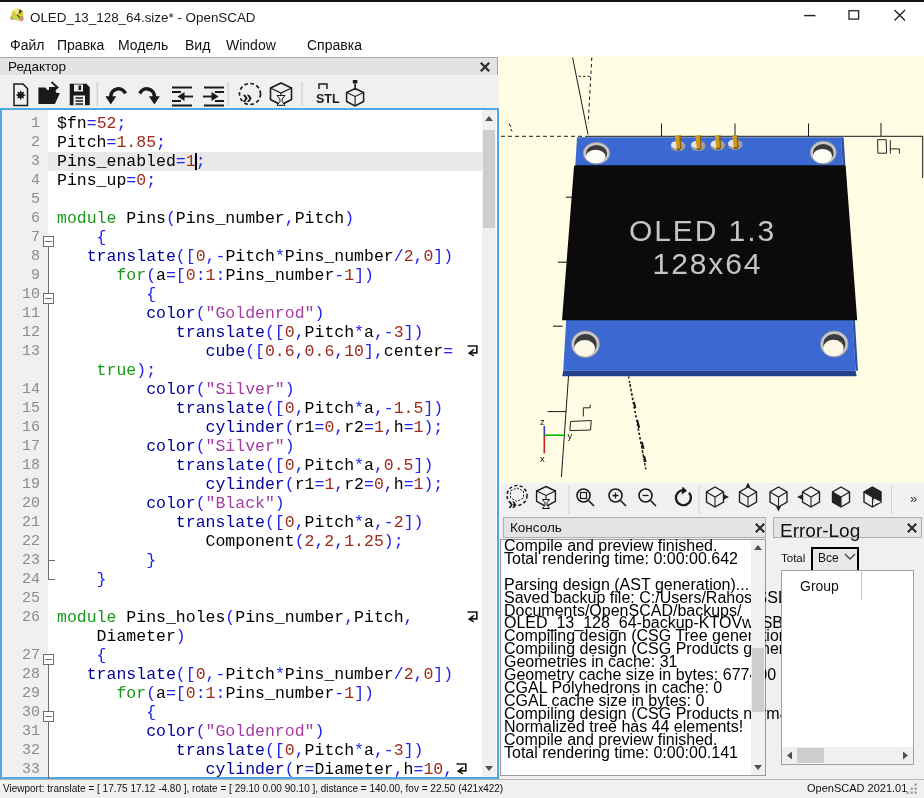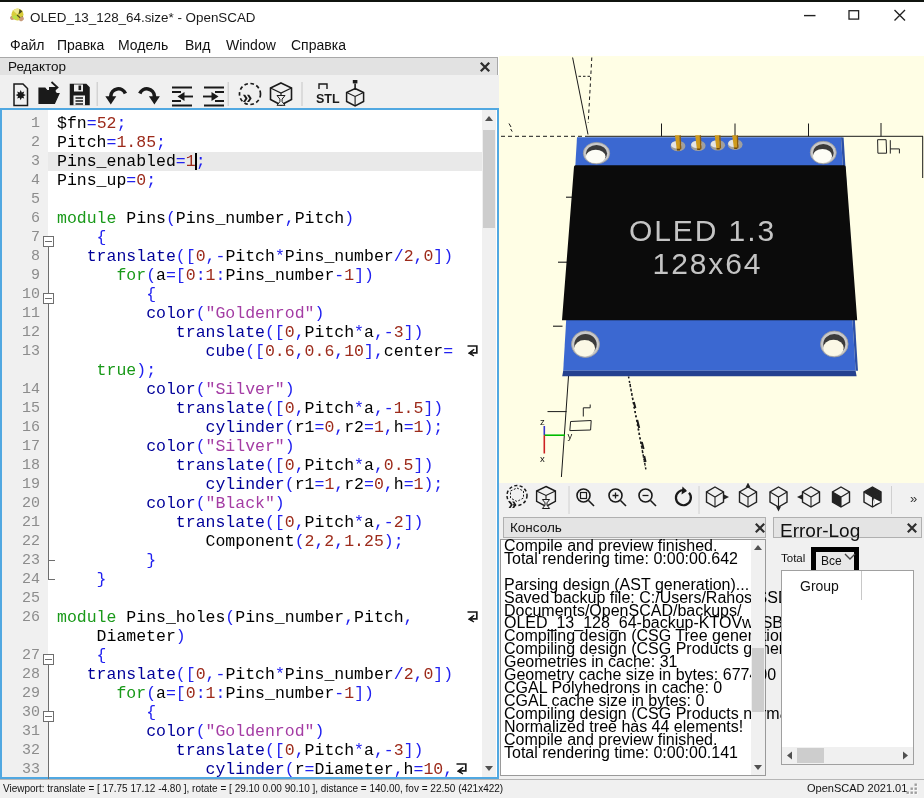--- a/index.html
+++ b/index.html
@@ -35,21 +35,21 @@
 
 #dock { left:499px; top:517px; width:425px; height:262px; background:#f0f0f0; }
 #conheader { left:503px; top:517px; width:263px; height:21px; background:#e4e4e4; border:1px solid #b0b0b0; }
 #conheader span { position:absolute; left:6px; top:2px; font-size:13.5px; color:#111; }
 #concontent { left:500px; top:539px; width:266px; height:237px; background:#fff; border:1px solid #9a9a9a; }
 #context { left:504px; top:540px; width:246px; font-family:"Liberation Sans", sans-serif; font-size:16px; line-height:12.9px; color:#000; white-space:pre; }
 #conscroll { left:751px; top:540px; width:14px; height:235px; background:#f0f0f0; }
 #elheader { left:773px; top:517px; width:149px; height:21px; background:#e4e4e4; border:1px solid #b0b0b0; }
 #elheader span { position:absolute; left:6px; top:2px; font-size:19px; color:#111; }
 #showlabel { left:781px; top:552px; font-size:11.5px; color:#111; }
-#combo { left:811px; top:547px; width:48px; height:33px; background:#e8e8e8; border:5px solid #000000; }
+#combo { left:811px; top:547px; width:48px; height:33px; background:#e8e8e8; border:2px solid #000000; }
 #combo span { position:absolute; left:5px; top:2px; font-size:12px; color:#111; }
 #groupbox { left:781px; top:570px; width:133px; height:195px; background:#fff; border:1px solid #a0a0a0; }
 #grouptext { left:800px; top:578px; font-size:14px; color:#111; }
 #groupline { left:861px; top:571px; width:1px; height:29px; background:#c8c8c8; }
 #ghscroll { left:782px; top:747px; width:131px; height:17px; background:#f0f0f0; }
 
 #statusbar { left:0; top:779px; width:924px; height:19px; background:#f0f0f0; border-top:1px solid #b6b6b6; }
 #stleft { left:3px; top:783px; font-size:10px; color:#111; }
 #stright { left:807px; top:782px; font-size:11px; color:#111; }
 .foldline { width:1px; background:#6e6e6e; }
@@ -78,21 +78,21 @@
   <rect x="51" y="4.7" width="9.6" height="8.4" stroke-width="1.3"></rect>
   <path d="M96.5,4 L107,14.5 M107,4 L96.5,14.5"></path>
  </g>
 </svg>
 <div class="abs" id="menubar"></div>
 <span class="abs mi" style="left:10px;">Файл</span>
 <span class="abs mi" style="left:57px;">Правка</span>
 <span class="abs mi" style="left:118px;">Модель</span>
 <span class="abs mi" style="left:185px;">Вид</span>
 <span class="abs mi" style="left:226px;">Window</span>
-<span class="abs mi" style="left:291px;">Справка</span>
+<span class="abs mi" style="left:307px;">Справка</span>
 <div class="abs" id="edheader">
     <span>Редактор</span>
   </div>
 <svg class="abs" style="left:479px;top:61px" width="12" height="12" viewBox="0 0 12 12">
     <path d="M1.8,1.8 L10.2,10.2 M10.2,1.8 L1.8,10.2" stroke="#2e2e2e" stroke-width="2.3"></path>
   </svg>
 <div class="abs" id="edtoolbar"></div>
 <svg class="abs" style="left:0;top:78px" width="499" height="30" viewBox="0 0 499 30">
  <g stroke="#c6c6c6" stroke-width="1">
       <path d="M97.2,4 V28 M228.2,4 V28 M302,4 V28"></path>

